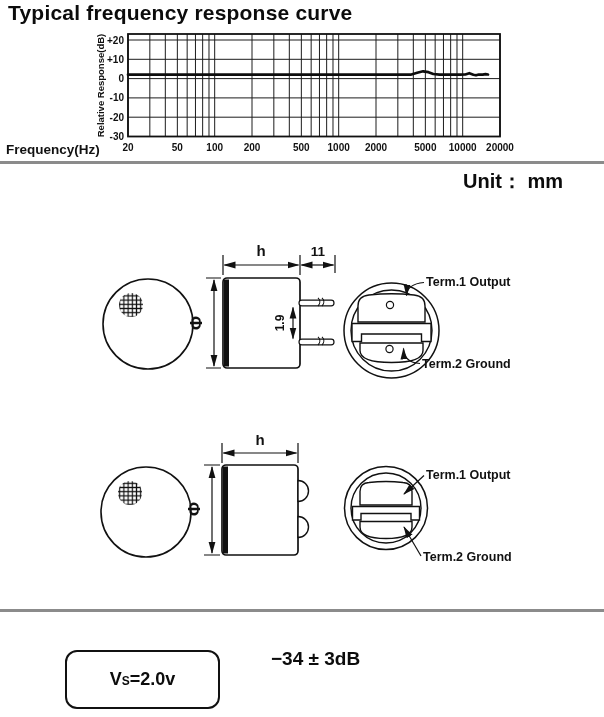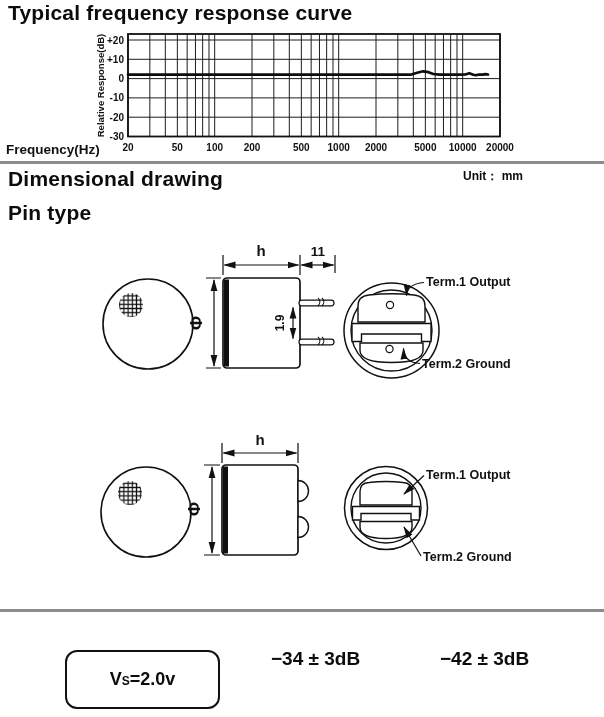--- a/index.html
+++ b/index.html
@@ -1,32 +1,32 @@
 <!DOCTYPE html>
 <html><head>
 <meta charset="utf-8">
 <style>
   html,body{margin:0;padding:0;background:#fff;}
   body{font-family:"Liberation Sans","DejaVu Sans",sans-serif;color:#0c0c0c;}
   .page{position:relative;width:604px;height:717px;background:#fff;overflow:hidden;}
   .h-title{position:absolute;left:8px;top:1px;font-size:21px;font-weight:700;letter-spacing:.2px;}
   .h-sec{position:absolute;font-size:21px;font-weight:700;letter-spacing:.2px;}
-  .unit{position:absolute;left:463px;top:168px;font-size:12px;font-weight:700;}
+  .unit{position:absolute;left:463px;top:168px;font-size:20px;font-weight:700;}
   .divider{position:absolute;left:0;width:604px;height:3px;background:#8b8b8b;}
   svg{display:block;}
   svg text{font-family:"Liberation Sans","DejaVu Sans",sans-serif;}
   .chart{position:absolute;left:0;top:26px;}
   .diag{position:absolute;left:0;}
   .cond-box{position:absolute;left:65px;top:650px;width:151px;height:55px;
     border:2.5px solid #111;border-radius:12px;display:flex;flex-direction:column;
     justify-content:center;align-items:center;gap:3px;}
   .cond-line{font-size:18px;font-weight:700;line-height:22px;white-space:nowrap;}
   .cond-line .sub{font-size:12px;font-weight:700;}
   .vals{position:absolute;left:271px;top:645px;display:grid;
-    grid-template-columns:128px auto;row-gap:1px;font-size:19px;font-weight:700;line-height:27px;gap:41px;}
+    grid-template-columns:128px auto;row-gap:1px;font-size:19px;font-weight:700;line-height:27px;}
   .vals span{white-space:nowrap;}
 </style>
 </head>
 <body>
 
 <div class="page">
 
   <div class="h-title">Typical frequency response curve</div>
 
   <svg id="freq-chart" class="chart" width="604" height="140" viewBox="0 0 604 140">
@@ -81,23 +81,21 @@
       <text x="425.34456107533265" y="124.5" text-anchor="middle" font-size="10" font-weight="700" fill="#111">5000</text>
       <text x="462.6722805376663" y="124.5" text-anchor="middle" font-size="10" font-weight="700" fill="#111">10000</text>
       <text x="500" y="124.5" text-anchor="middle" font-size="10" font-weight="700" fill="#111">20000</text>
       <text x="104" y="59.5" transform="rotate(-90 104 59.5)" text-anchor="middle" font-size="9.5" font-weight="600" fill="#111">Relative Response(dB)</text>
       <text x="6" y="128" text-anchor="start" font-size="13.5" font-weight="700" fill="#111">Frequency(Hz)</text>
       <polyline points="128.0,48.7 177.3,48.7 214.7,48.7 252.0,48.7 301.3,48.7 338.7,48.7 376.0,48.7 397.8,48.7 410.6,48.7 417.2,46.8 423.1,45.3 428.5,46.2 433.3,48.0 439.5,48.7 450.7,48.7 459.9,48.7 465.3,48.5 469.3,47.2 473.4,48.7 476.0,49.3 478.8,48.5 482.7,48.7 485.6,48.2 488.0,48.5" fill="none" stroke="#0d0d0d" stroke-width="2.7" stroke-linejoin="round" stroke-linecap="round"></polyline>
     </svg>
 
   <div class="divider" style="top:161px"></div>
 
-  <div class="h-sec" style="left:8px;top:167px">Dimensional drawing</div>
   <div class="unit">Unit： mm</div>
-  <div class="h-sec" style="left:8px;top:201px">Pin type</div>
 
   <svg class="diag" style="top:235px" width="604" height="175" viewBox="0 0 604 175" fill="none" stroke="#111" stroke-width="1.4">
     <defs>
       <pattern id="mesh" width="4.2" height="4.2" patternUnits="userSpaceOnUse">
         <path d="M0,2.1 H4.2 M2.1,0 V4.2" stroke="#111" stroke-width="1.2"></path>
       </pattern>
       <marker id="arw" viewBox="0 0 12 8" refX="11" refY="4" markerWidth="12" markerHeight="8" orient="auto" markerUnits="userSpaceOnUse">
         <path d="M12,4 L0,0.6 L0,7.4 Z" fill="#111" stroke="none"></path>
       </marker>
     </defs>
@@ -204,16 +202,15 @@
 
   <div class="divider" style="top:609px"></div>
 
 
   <div class="cond-box">
     <div class="cond-line"><span>V</span><span class="sub">S</span><span>=2.0v</span></div>
   </div>
 
   <div class="vals">
     <span>−34 ± 3dB</span>
-    <span>−42 ± 3dB</span>
   </div>
 
 </div>
 
 </body></html>

